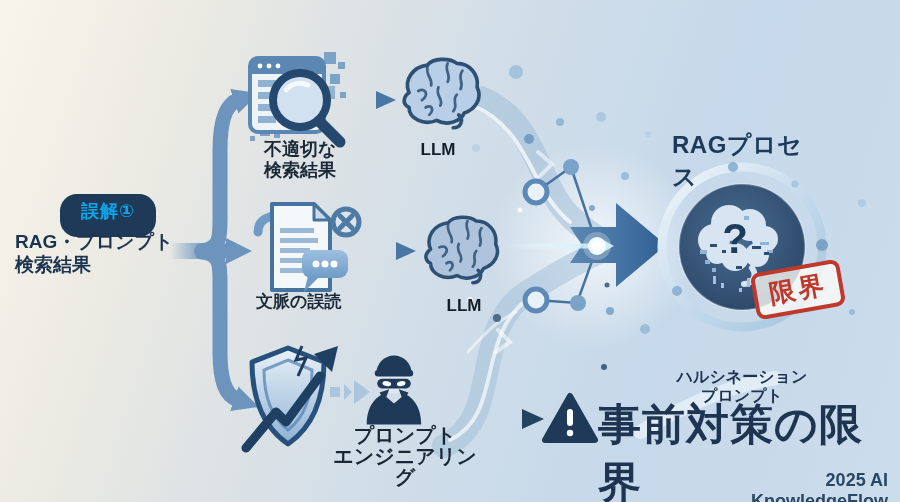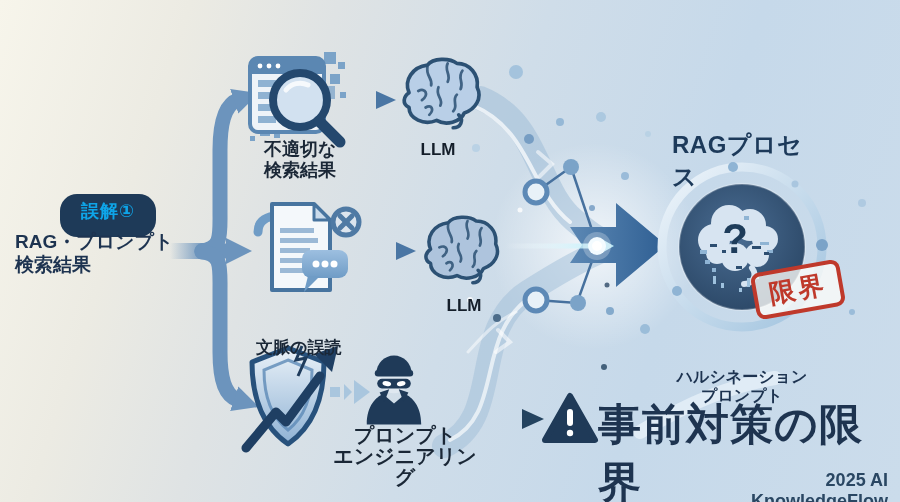--- a/index.html
+++ b/index.html
@@ -13,21 +13,21 @@
   svg{position:absolute;left:0;top:0;}
   .txt{position:absolute;font-weight:700;color:#1a2736;}
   .badge{
     position:absolute;left:60px;top:194px;width:96px;height:43px;line-height:34px;
     text-align:center;border-radius:17px;background:#1e3a58;color:#0ea5e9;
     font-weight:700;font-size:18px;letter-spacing:1px;
   }
   .claim{left:15px;top:230px;width:186px;text-align:left;font-size:19px;line-height:23px;color:#1d3350;}
   .lbl-top{left:264px;top:139px;width:92px;font-size:18px;line-height:21px;}
   .llm-top{left:410px;top:140px;width:56px;text-align:center;font-size:17px;color:#141e2a;}
-  .lbl-mid{left:256px;top:290px;width:100px;font-size:17px;margin-top:46px;}
+  .lbl-mid{left:256px;top:290px;width:100px;font-size:17px;}
   .llm-mid{left:436px;top:296px;width:56px;text-align:center;font-size:17px;color:#141e2a;}
   .lbl-bottom{left:325px;top:425px;width:160px;text-align:center;font-size:20px;line-height:21px;}
   .rag-title{left:672px;top:129px;width:150px;font-size:24px;color:#1d3a5a;letter-spacing:.5px;}
   .risk{left:652px;top:319px;width:180px;text-align:center;font-size:16px;line-height:19px;color:#1d3350;margin-top:48px;}
   .stamp{
     position:absolute;left:753px;top:266px;transform:rotate(-10deg);
     border:4px solid #bf392b;border-radius:9px;padding:2px 12px;
     color:#bf392b;background:rgba(253,252,248,.78);
     font-size:26px;font-weight:700;letter-spacing:3px;
   }

